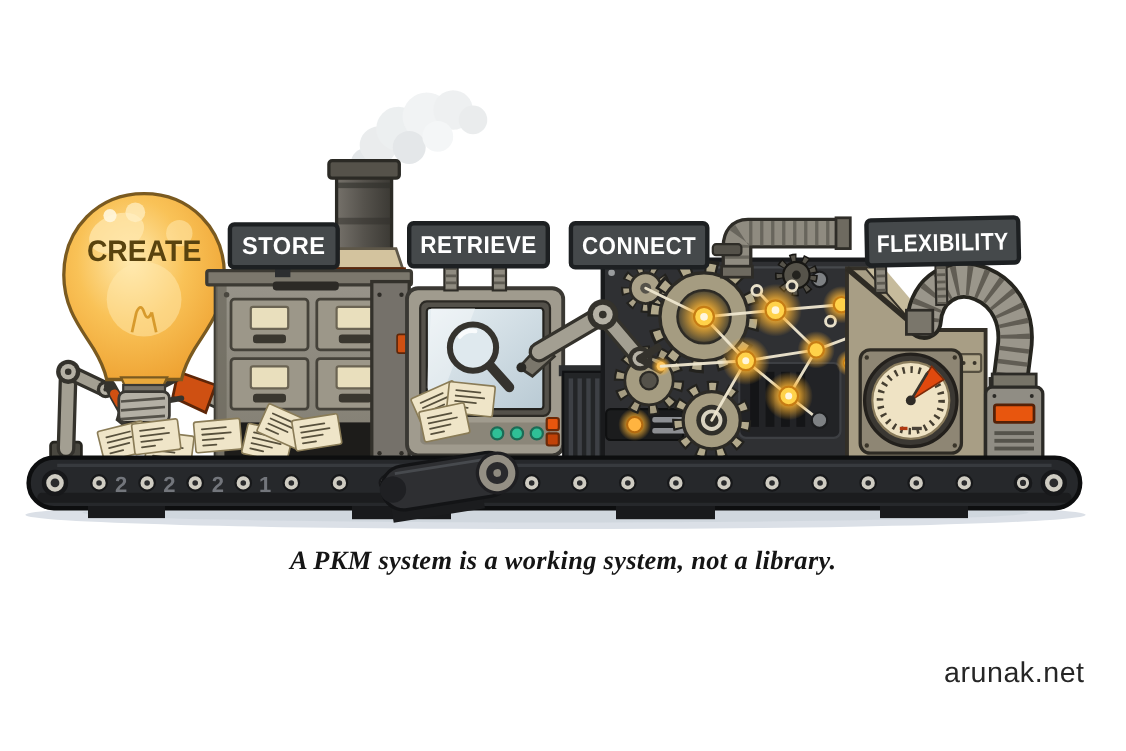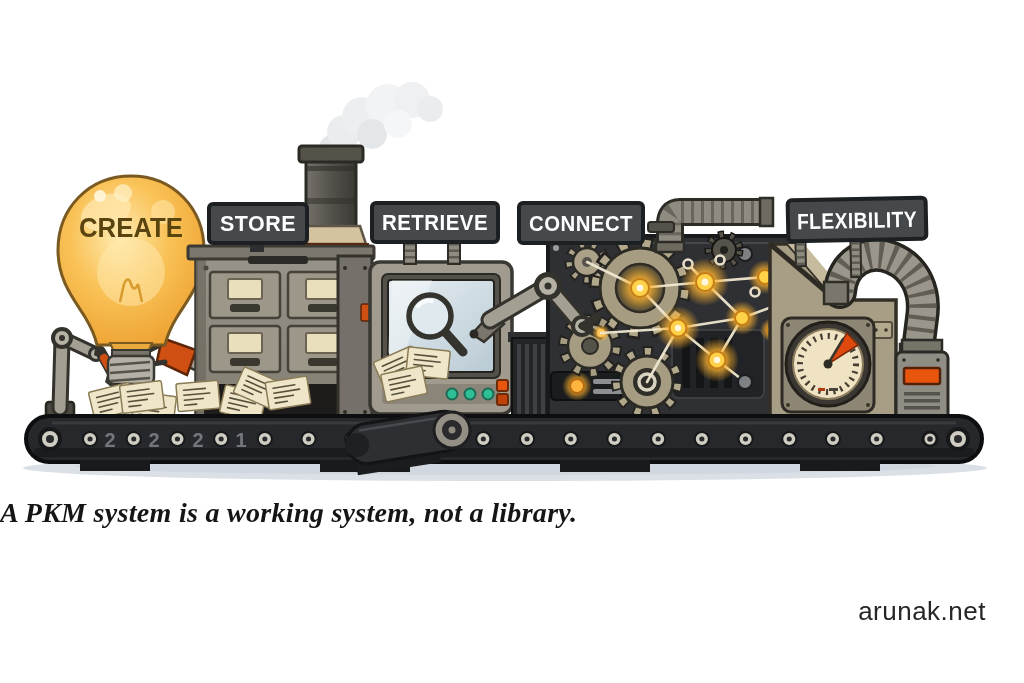--- a/index.html
+++ b/index.html
@@ -1,20 +1,20 @@
 <!DOCTYPE html>
 <html><head>
 <meta charset="utf-8">
 <style>
   html,body{margin:0;padding:0;background:#fff;}
   .stage{position:relative;width:1024px;height:683px;background:#ffffff;overflow:hidden;
          font-family:"Liberation Sans",sans-serif;}
-  .caption{position:absolute;left:0;right:0;top:497px;text-align:left;
+  .caption{position:absolute;left:0;right:0;top:497px;text-align:center;
            font-family:"Liberation Serif",serif;font-style:italic;font-weight:600;
-           font-size:28px;color:#151515;letter-spacing:.3px;}
+           font-size:24px;color:#151515;letter-spacing:.3px;}
   .watermark{position:absolute;right:38px;top:596px;
              font-family:"Liberation Sans",sans-serif;font-size:26px;color:#262626;letter-spacing:.5px;}
   svg{display:block;}
   .plate{fill:#45494b;stroke:#1d2022;stroke-width:4;}
   .signtxt{font-family:"Liberation Sans",sans-serif;font-weight:bold;font-size:22px;fill:#ffffff;letter-spacing:.5px;}
   .beltdigit{font-family:"Liberation Sans",sans-serif;font-weight:bold;font-size:20px;fill:#73767c;}
   .paper-rect{fill:#efe5c8;stroke:#8a7c57;stroke-width:1.5;}
   .paper-lines{stroke:#57503c;stroke-width:1.6;fill:none;stroke-linecap:round;}
   .net-line{stroke:#efe7d0;stroke-width:2.6;stroke-linecap:round;opacity:.95;}
   .ring-node{fill:#2f3033;stroke:#e8e0ca;stroke-width:2.6;}

